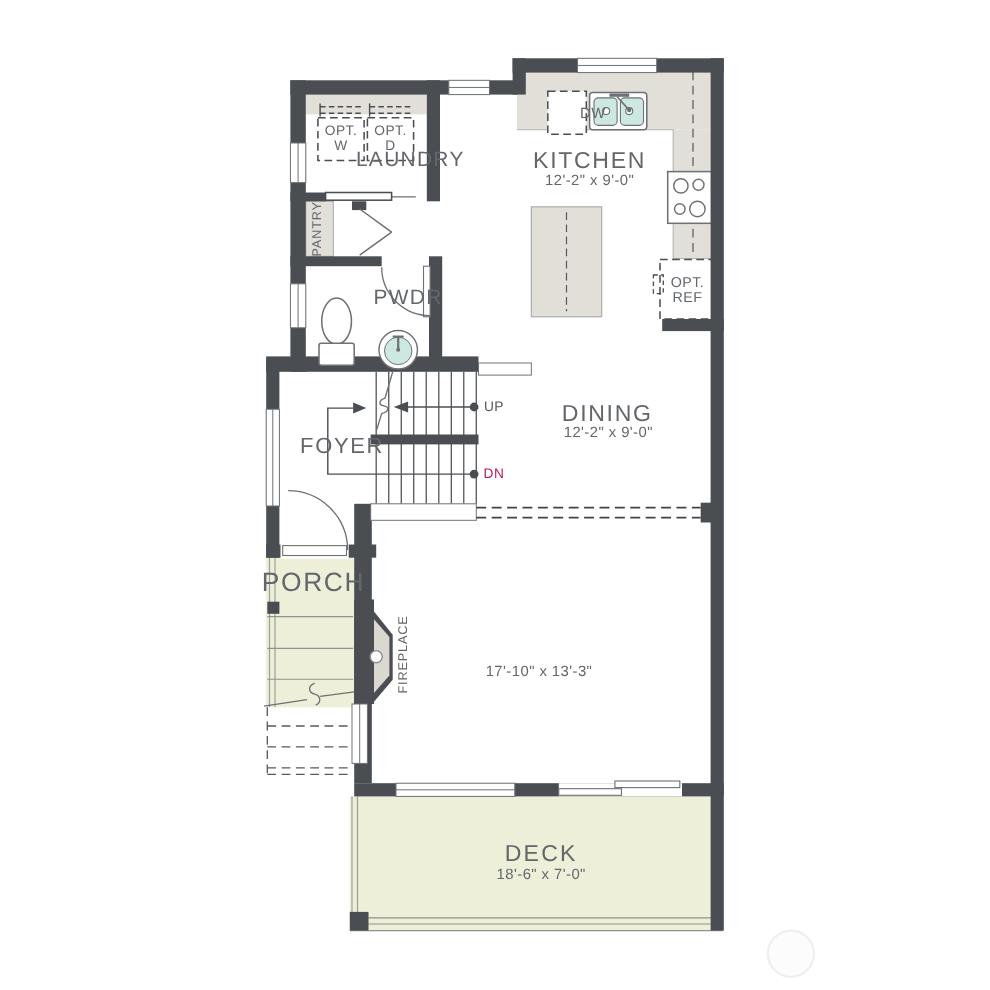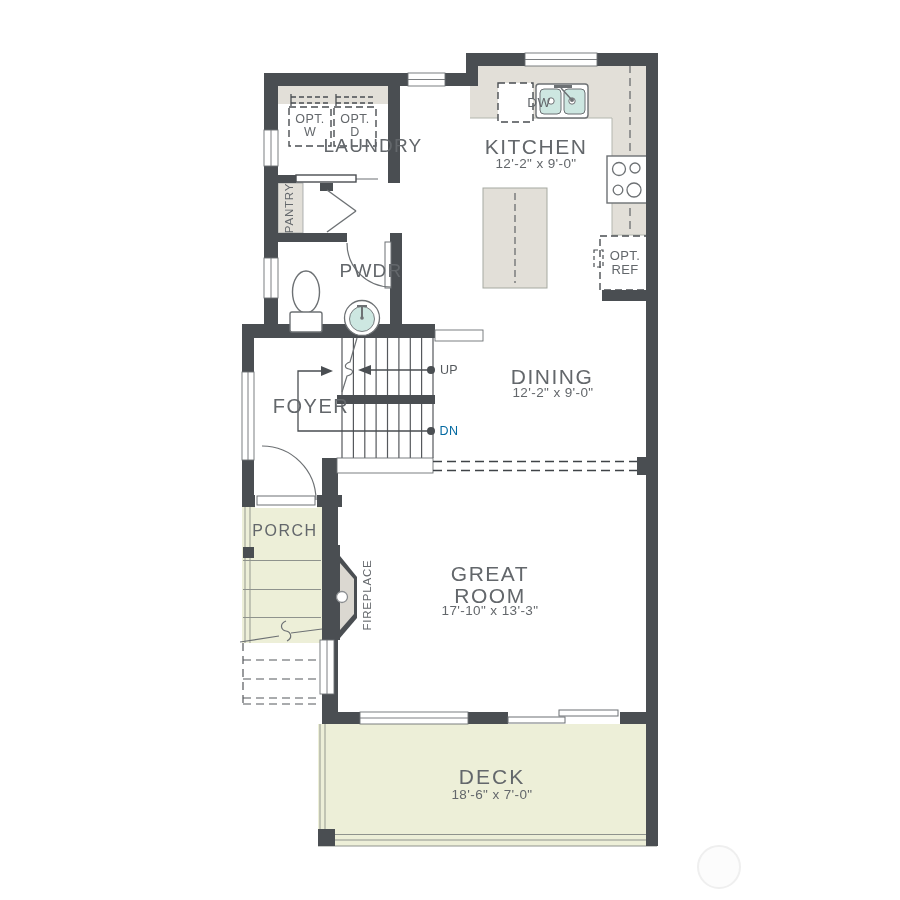--- a/index.html
+++ b/index.html
@@ -241,21 +241,19 @@
   <div class="lbl mid" style="left:329px;top:271px;">PWDR</div>
   <div class="lbl big" style="left:536px;top:147px;">KITCHEN</div>
   <div class="lbl dim" style="left:536px;top:164px;">12'-2" x 9'-0"</div>
   <div class="lbl sml" style="left:515px;top:103px;font-size:13.5px;margin-left:24px;">DW</div>
   <div class="lbl sml" style="left:625px;top:263px;font-size:13px;">OPT.
 REF</div>
   <div class="lbl big" style="left:552px;top:377px;">DINING</div>
   <div class="lbl dim" style="left:553px;top:393px;">12'-2" x 9'-0"</div>
   <div class="lbl" style="left:290px;top:406px;font-size:20px;letter-spacing:1.5px;margin-left:21px;">FOYER</div>
   <div class="lbl sml" style="left:449px;top:370px;color:#55595d;">UP</div>
-  <div class="lbl sml" style="left:449px;top:431px;color:#0369a1;">DN</div>
-  <div class="lbl" style="left:285px;top:531px;font-size:16px;letter-spacing:1.5px;">PORCH</div>
+  <div class="lbl sml" style="left:449px;top:431px;color:#be185d;">DN</div>
+  <div class="lbl" style="left:285px;top:531px;font-size:24px;letter-spacing:1.5px;">PORCH</div>
   <div class="lbl rot tin" style="left:368px;top:595px;">FIREPLACE</div>
-  <div class="lbl big" style="left:490px;top:585px;">GREAT
-ROOM</div>
   <div class="lbl dim" style="left:490px;top:611px;">17'-10" x 13'-3"</div>
   <div class="lbl big" style="left:492px;top:777px;letter-spacing:2px;">DECK</div>
   <div class="lbl dim" style="left:492px;top:795px;">18'-6" x 7'-0"</div>
 </div>
 
 </body></html>

